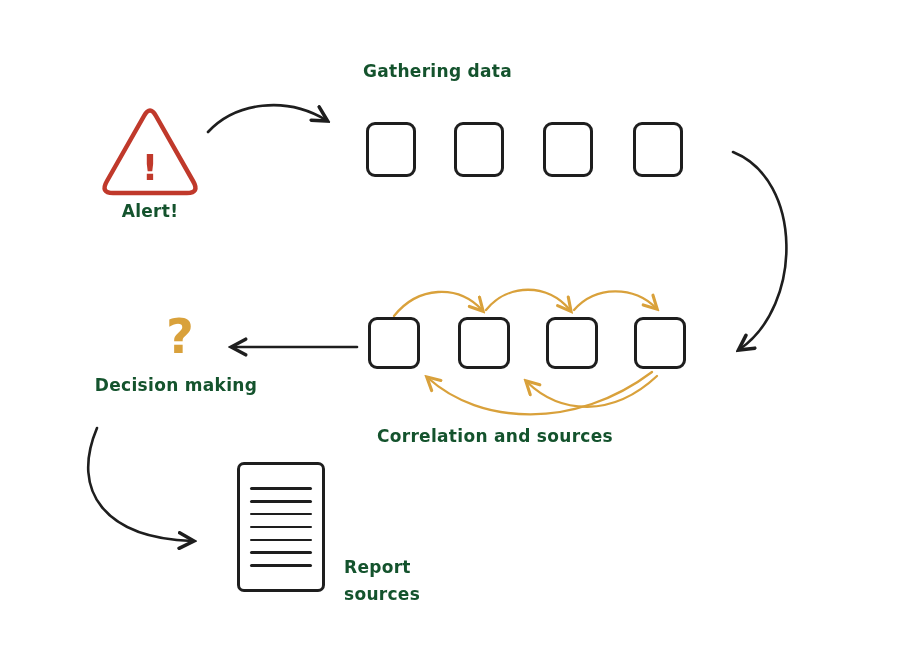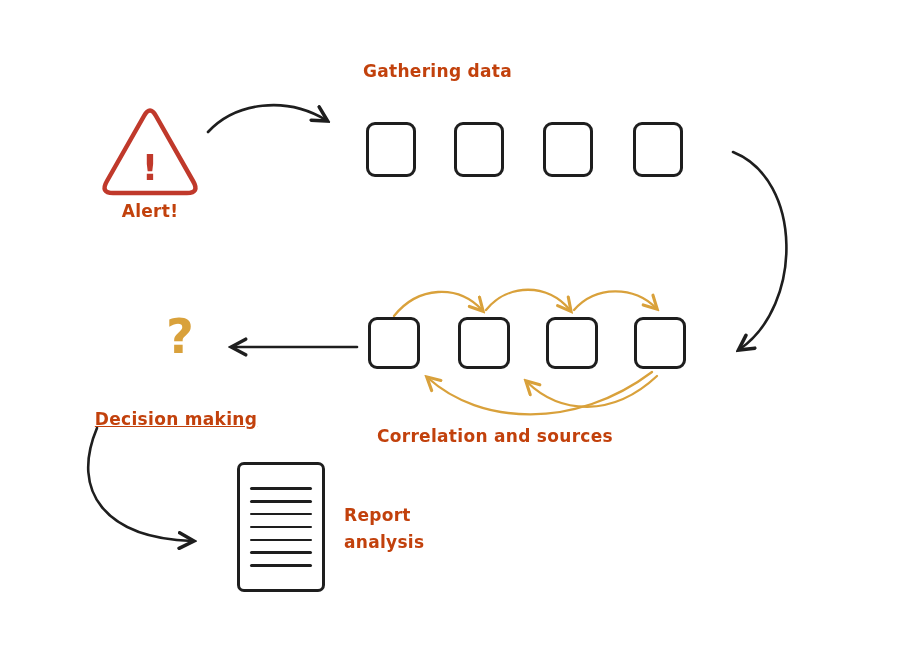--- a/index.html
+++ b/index.html
@@ -3,21 +3,21 @@
 <meta charset="utf-8">
 <style>
   html,body{margin:0;padding:0;background:#ffffff;}
   .canvas{
     position:relative;width:918px;height:662px;margin:0 auto;
     background:#ffffff;overflow:hidden;
     font-family:"DejaVu Sans","Liberation Sans",sans-serif;
   }
   .overlay{position:absolute;left:0;top:0;width:918px;height:662px;pointer-events:none;}
   .label{
-    position:absolute;color:#c2410c;font-weight:700;font-size:17px;
+    position:absolute;color:#14532d;font-weight:700;font-size:17px;
     letter-spacing:.3px;line-height:27px;
   }
   .center{text-align:center;}
   .box{
     position:absolute;border:3px solid #1e1e1e;border-radius:9px;
     background:#ffffff;box-sizing:border-box;
   }
   .row1 .box{width:50px;height:55px;top:122px;}
   .row2 .box{width:52px;height:52px;top:317px;}
   .question{
@@ -82,30 +82,30 @@
     <div class="box" style="left:546px;"></div>
     <div class="box" style="left:634px;"></div>
   </div>
 
   <div class="label center" style="left:95px;top:198px;width:110px;text-align:center;">Alert!</div>
 
   <div class="label center" style="left:340px;top:423px;width:310px;">Correlation and sources</div>
 
   <div class="question">?</div>
 
-  <div class="label center" style="left:70px;top:406px;width:212px;text-decoration:underline;">Decision making</div>
+  <div class="label center" style="left:70px;top:372px;width:212px;">Decision making</div>
 
   <div class="doc">
     <div class="line"></div>
     <div class="line"></div>
     <div class="line"></div>
     <div class="line"></div>
     <div class="line"></div>
     <div class="line"></div>
     <div class="line"></div>
   </div>
 
-  <div class="label" style="left:344px;top:502px;width:130px;">
+  <div class="label" style="left:344px;top:554px;width:130px;">
     <div>Report</div>
-    <div>analysis</div>
+    <div>sources</div>
   </div>
 
 </div>
 
 </body></html>

